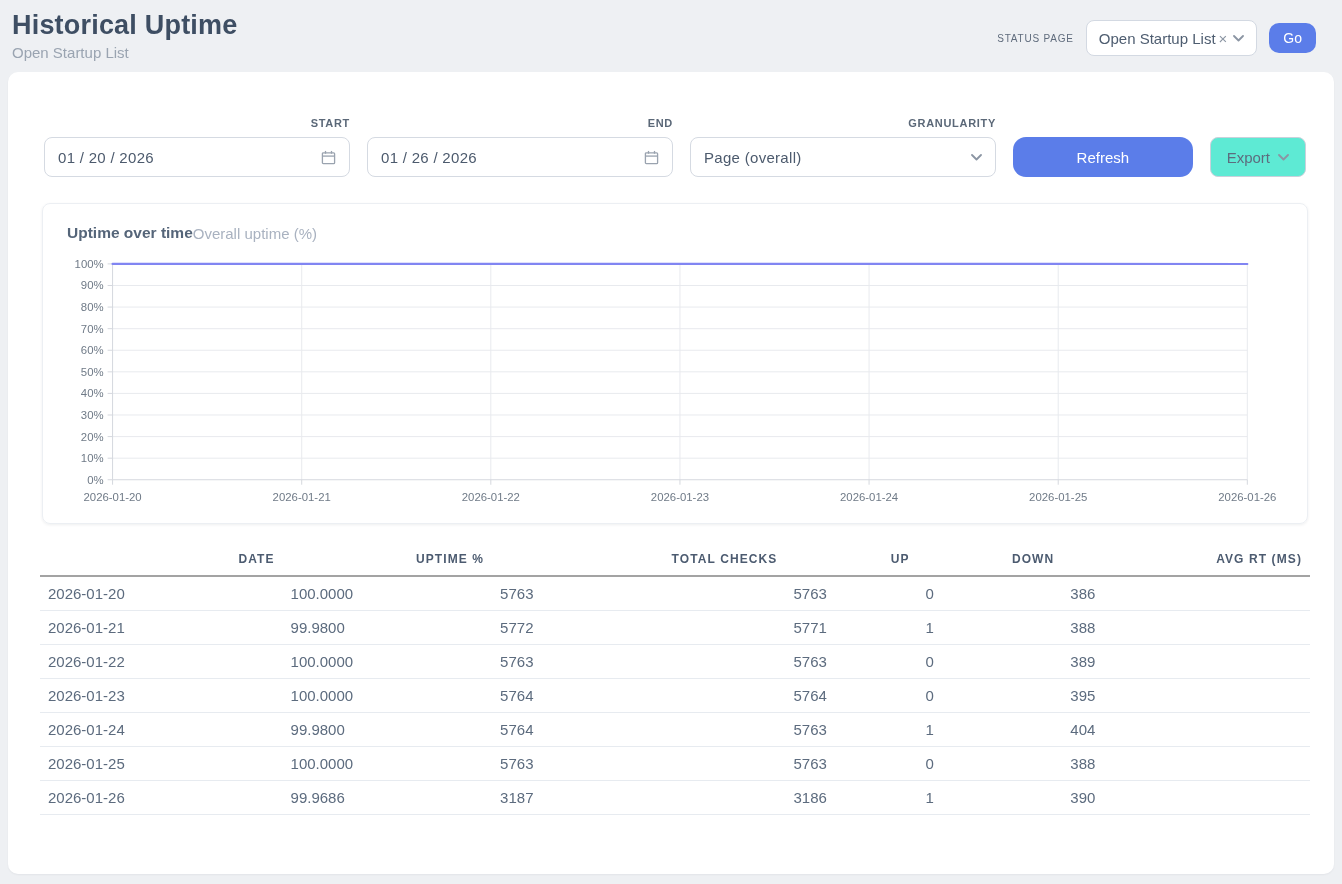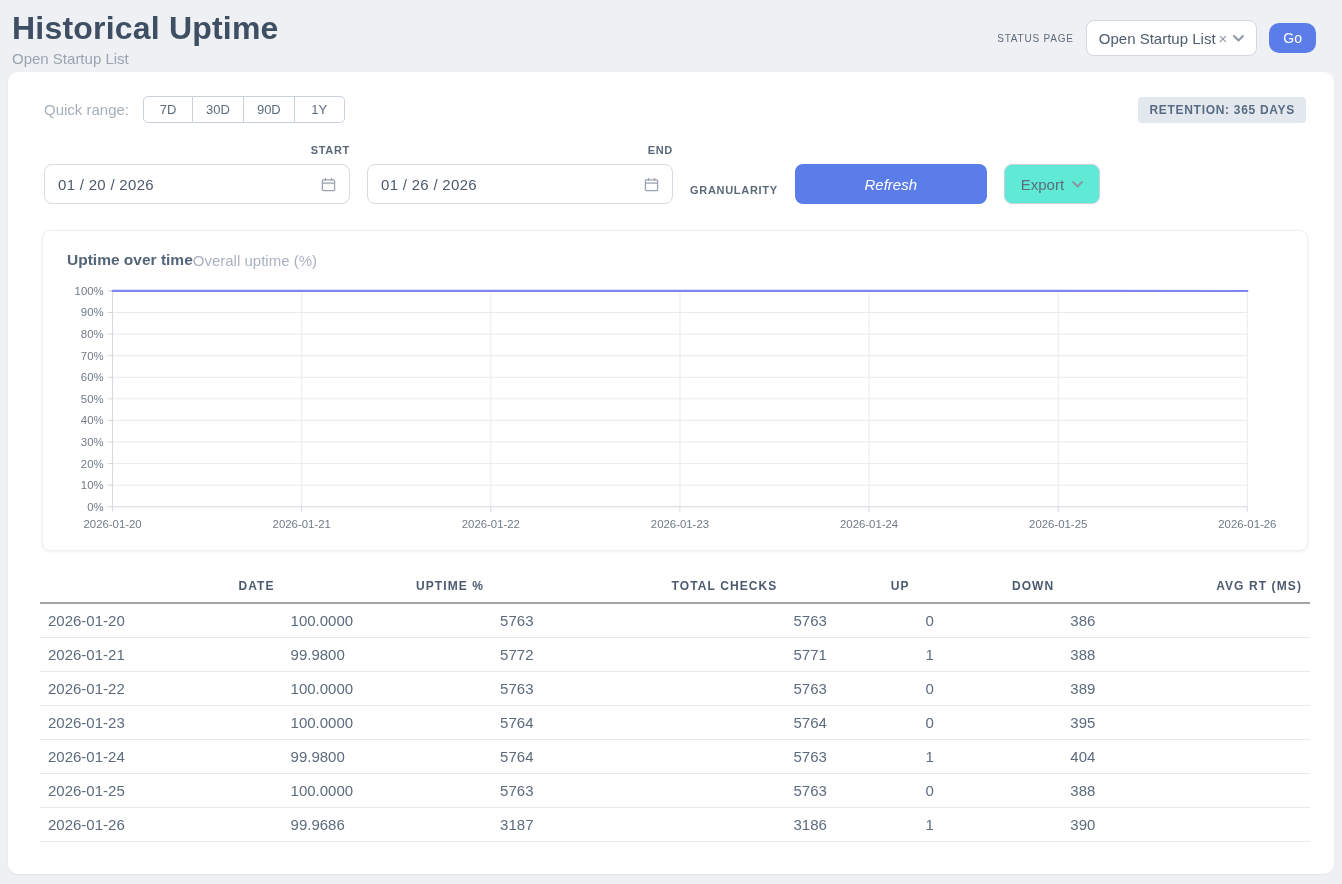--- a/index.html
+++ b/index.html
@@ -8,21 +8,21 @@
     background: #eef0f3;
     font-family: "Liberation Sans", "DejaVu Sans", sans-serif;
     color: #4a5a6d;
     overflow: hidden;
   }
   
   .page-header {
     display: flex; justify-content: space-between; align-items: flex-start;
     padding: 10px 26px 0 12px; height: 72px;
   }
-  .title-block h1 { font-size: 32px; font-weight: 700; color: #3e4e63; letter-spacing: 0.2px; }
+  .title-block h1 { font-size: 27px; font-weight: 700; color: #3e4e63; letter-spacing: 0.2px; }
   .title-block .subtitle { font-size: 15px; color: #9aa4b1; margin-top: 3px; }
   .header-right { display: flex; align-items: center; gap: 12px; margin-top: 10px; }
   .status-page-label {
     font-size: 10px; font-weight: 400; color: #5f6b7c; letter-spacing: 0.8px; padding-left: 16px;
   }
   .status-select {
     display: flex; align-items: center; gap: 6px;
     background: #fff; border: 1px solid #d3d9e2; border-radius: 8px;
     height: 36px; padding: 0 12px; min-width: 162px; cursor: pointer;
   }
@@ -67,22 +67,22 @@
   .field-box {
     display: flex; align-items: center; justify-content: space-between;
     background: #fff; border: 1px solid #d5dae2; border-radius: 8px;
     height: 40px; padding: 0 13px; width: 306px; cursor: text;
   }
   .field-box.select { cursor: pointer; }
   .field-value { font-size: 15px; color: #4c5a6d; letter-spacing: 0.3px; }
   .cal-icon { width: 15px; height: 15px; }
   .cal-icon rect, .cal-icon line { stroke: #9aa3af; stroke-width: 1.4; fill: none; }
   .refresh-btn {
-    background: #5b7de9; color: #fff; border: none; border-radius: 8px;
-    font-size: 15px; height: 40px; width: 192px; cursor: pointer; font-family: inherit; font-style: italic;
+    background: #5b7de9; color: #fff; border: none; border-radius: 13px;
+    font-size: 15px; height: 40px; width: 192px; cursor: pointer; font-family: inherit;
   }
   .export-btn {
     background: #5eead4; border: 1px solid #c9d1db; border-radius: 8px;
     font-size: 15px; color: #5d6c7e; height: 40px; padding: 0 16px;
     display: flex; align-items: center; gap: 8px; cursor: pointer; font-family: inherit;
   }
   
   .chart-card {
     margin-top: 26px; margin-left: -2px; margin-right: -2px;
     border: 1px solid #eceff3; border-radius: 8px;
@@ -121,32 +121,20 @@
       <svg class="chev" viewBox="0 0 11 7">
           <polyline points="1,1 5.5,5.5 10,1"></polyline>
         </svg>
     </div>
     <button class="go-btn">Go</button>
   </div>
 </header>
 
 <main class="main-card">
 
-  <div class="quickrange-row">
-    <div class="qr-left">
-      <span class="qr-label">Quick range:</span>
-      <div class="qr-group" id="qr-group">
-          <button class="qr-btn">7D</button>
-          <button class="qr-btn">30D</button>
-          <button class="qr-btn">90D</button>
-          <button class="qr-btn">1Y</button>
-        </div>
-    </div>
-    <span class="retention-badge">RETENTION: 365 DAYS</span>
-  </div>
 
   <div class="fields-row">
     <div class="field-group">
       <span class="field-label">START</span>
       <div class="field-box">
         <span class="field-value">01 / 20 / 2026</span>
         <svg class="cal-icon" viewBox="0 0 16 16">
           <rect x="1.5" y="3" width="13" height="11.5" rx="1"></rect>
           <line x1="1.5" y1="6.5" x2="14.5" y2="6.5"></line>
           <line x1="4.8" y1="1" x2="4.8" y2="4"></line>
@@ -161,20 +149,26 @@
         <svg class="cal-icon" viewBox="0 0 16 16">
           <rect x="1.5" y="3" width="13" height="11.5" rx="1"></rect>
           <line x1="1.5" y1="6.5" x2="14.5" y2="6.5"></line>
           <line x1="4.8" y1="1" x2="4.8" y2="4"></line>
           <line x1="11.2" y1="1" x2="11.2" y2="4"></line>
         </svg>
       </div>
     </div>
     <div class="field-group">
       <span class="field-label">GRANULARITY</span>
+      <div class="field-box select">
+        <span class="field-value">Page (overall)</span>
+        <svg class="chev" viewBox="0 0 11 7">
+            <polyline points="1,1 5.5,5.5 10,1"></polyline>
+          </svg>
+      </div>
     </div>
     <button class="refresh-btn">Refresh</button>
     <button class="export-btn">
       <span>Export</span>
       <svg class="chev" viewBox="0 0 11 7">
           <polyline points="1,1 5.5,5.5 10,1"></polyline>
         </svg>
     </button>
   </div>
 

